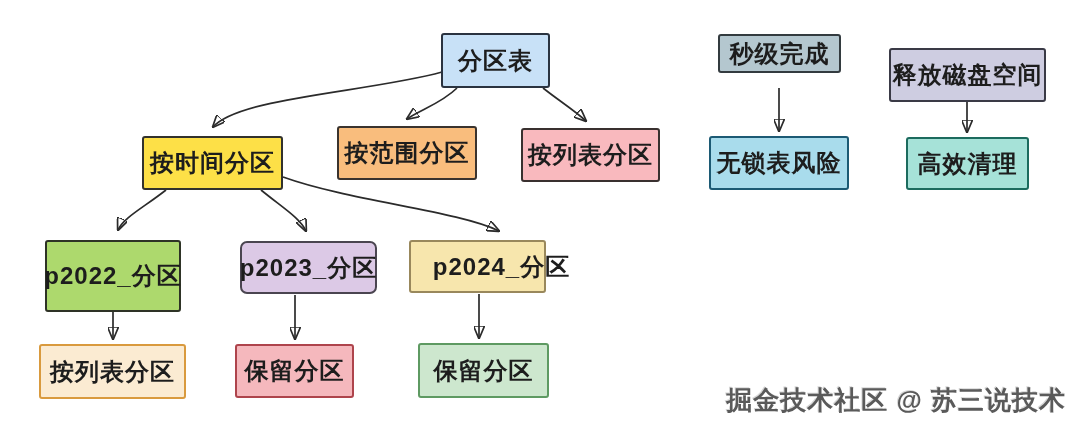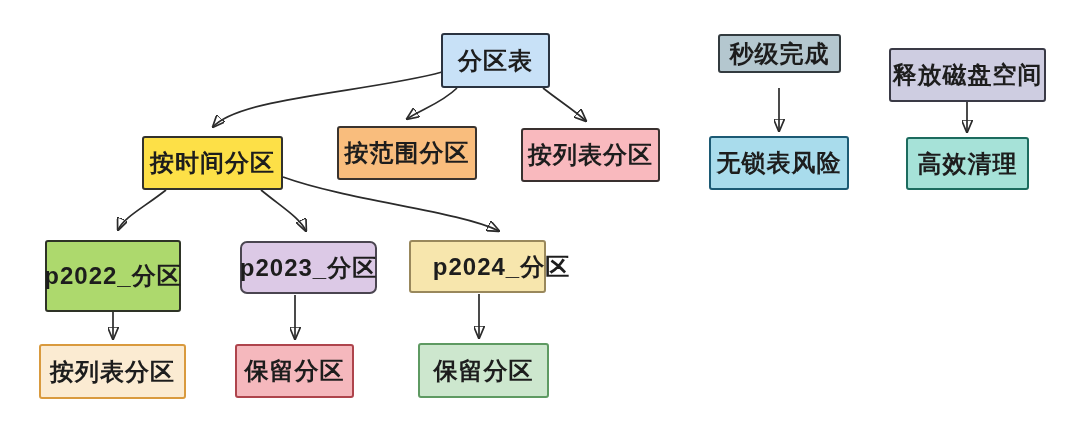--- a/index.html
+++ b/index.html
@@ -102,13 +102,14 @@
   <div class="node" id="n5" style="background: rgb(169, 220, 236); border-color: rgb(28, 90, 116);">无锁表风险</div>
   <div class="node" id="n6" style="background: rgb(206, 205, 225); border-color: rgb(58, 58, 70);">释放磁盘空间</div>
   <div class="node" id="n7" style="background: rgb(166, 226, 216); border-color: rgb(28, 107, 94);">高效清理</div>
   <div class="node" id="n8" style="background: rgb(173, 217, 109); border-color: rgb(46, 51, 38);">p2022_分区</div>
   <div class="node" id="n9" style="background: rgb(220, 201, 230); border-color: rgb(74, 69, 80);">p2023_分区</div>
   <div class="node" id="n10" style="background: rgb(247, 230, 173); border-color: rgb(153, 136, 92);">p2024_分区</div>
   <div class="node" id="n11" style="background: rgb(251, 235, 210); border-color: rgb(217, 154, 62);">按列表分区</div>
   <div class="node" id="n12" style="background: rgb(245, 184, 189); border-color: rgb(174, 68, 76);">保留分区</div>
   <div class="node" id="n13" style="background: rgb(205, 231, 206); border-color: rgb(94, 154, 98);">保留分区</div>
 
+  <div class="watermark">掘金技术社区 @ 苏三说技术</div>
 </div>
 
 </body></html>

